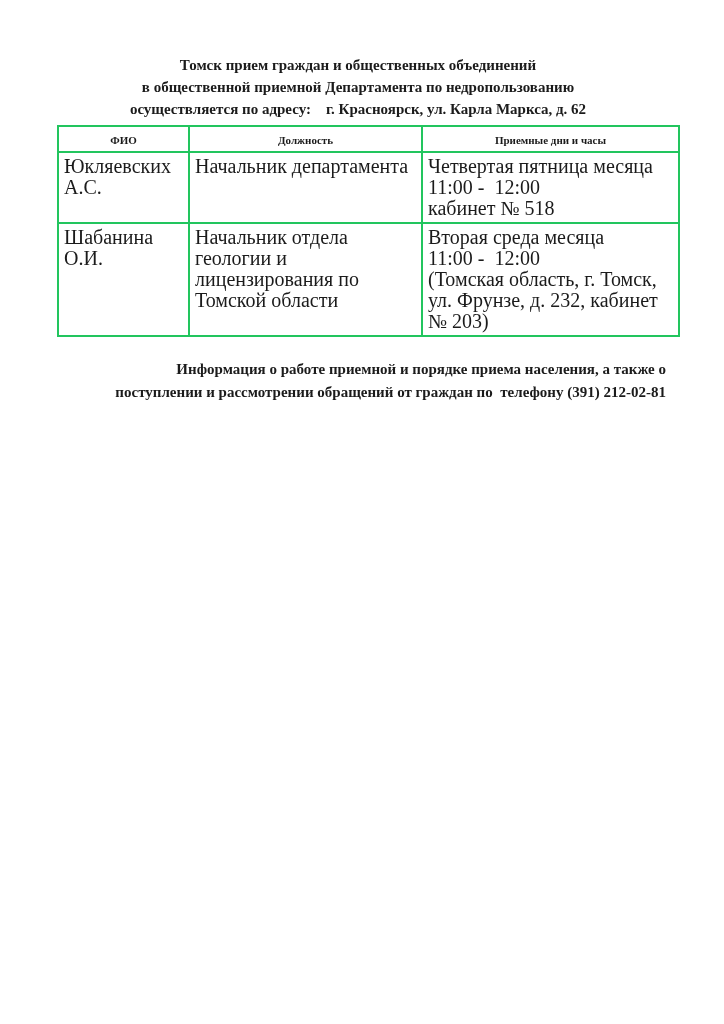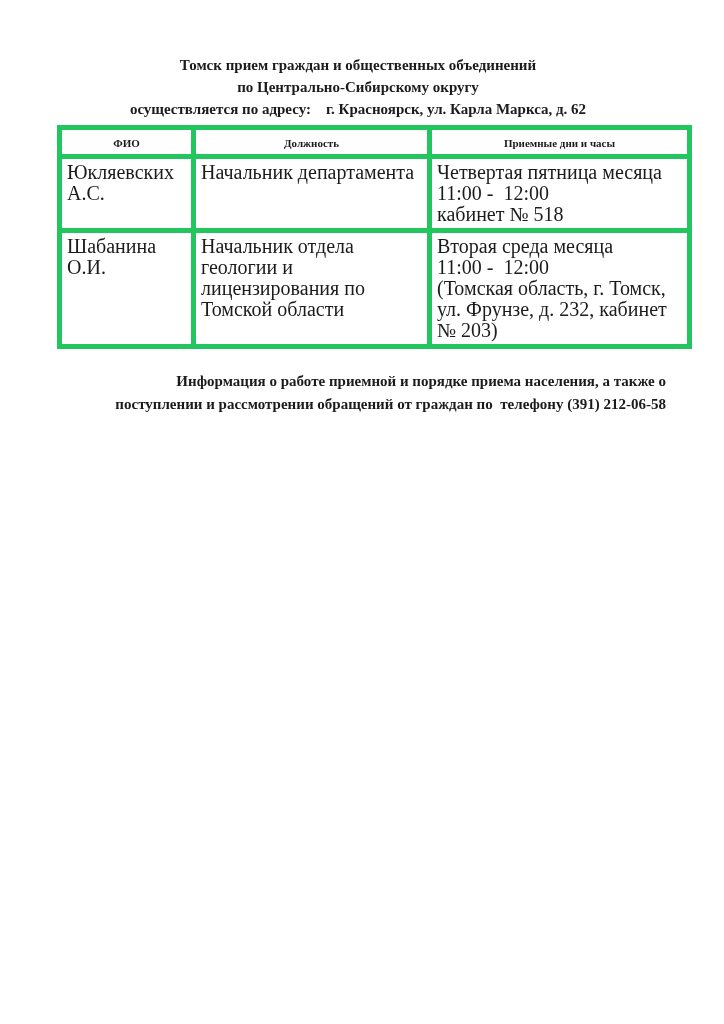--- a/index.html
+++ b/index.html
@@ -31,21 +31,21 @@
   }
   .schedule-table {
     border-collapse: collapse;
     table-layout: fixed;
     width: 603px;
     margin: 5px 0 0 57px;
     border: 2px solid #222222;
   }
   .schedule-table th,
   .schedule-table td {
-    border: 5px solid #22c55e;
+    border: 2px solid #22c55e;
   }
   .schedule-table th {
     font-size: 11px;
     font-weight: bold;
     text-align: center;
     vertical-align: middle;
     height: 21px;
     padding: 2px 2px 1px 2px;
   }
   .schedule-table td {
@@ -77,21 +77,21 @@
     white-space: pre-wrap;
   }
 </style>
 </head>
 <body>
 
 <div class="page">
 
   <div class="doc-title">
     <div class="title-line">Томск прием граждан и общественных объединений</div>
-    <div class="title-line">по Центрально-Сибирскому округу</div>
+    <div class="title-line">в общественной приемной Департамента по недропользованию</div>
     <div class="title-line">осуществляется по адресу:    г. Красноярск, ул. Карла Маркса, д. 62</div>
   </div>
 
   <table class="schedule-table">
     <thead>
       <tr>
         <th class="col-fio">ФИО</th>
         <th class="col-pos">Должность</th>
         <th class="col-sched">Приемные дни и часы</th>
       </tr>
@@ -110,16 +110,16 @@
         <td class="cell-schedule">Вторая среда месяца
 11:00 -  12:00
 (Томская область, г. Томск,
 ул. Фрунзе, д. 232, кабинет № 203)</td>
       </tr>
     </tbody>
   </table>
 
   <div class="doc-footer">
     <div class="footer-line">Информация о работе приемной и порядке приема населения, а также о</div>
-    <div class="footer-line">поступлении и рассмотрении обращений от граждан по  телефону (391) 212-06-58</div>
+    <div class="footer-line">поступлении и рассмотрении обращений от граждан по  телефону (391) 212-02-81</div>
   </div>
 
 </div>
 
 </body></html>

